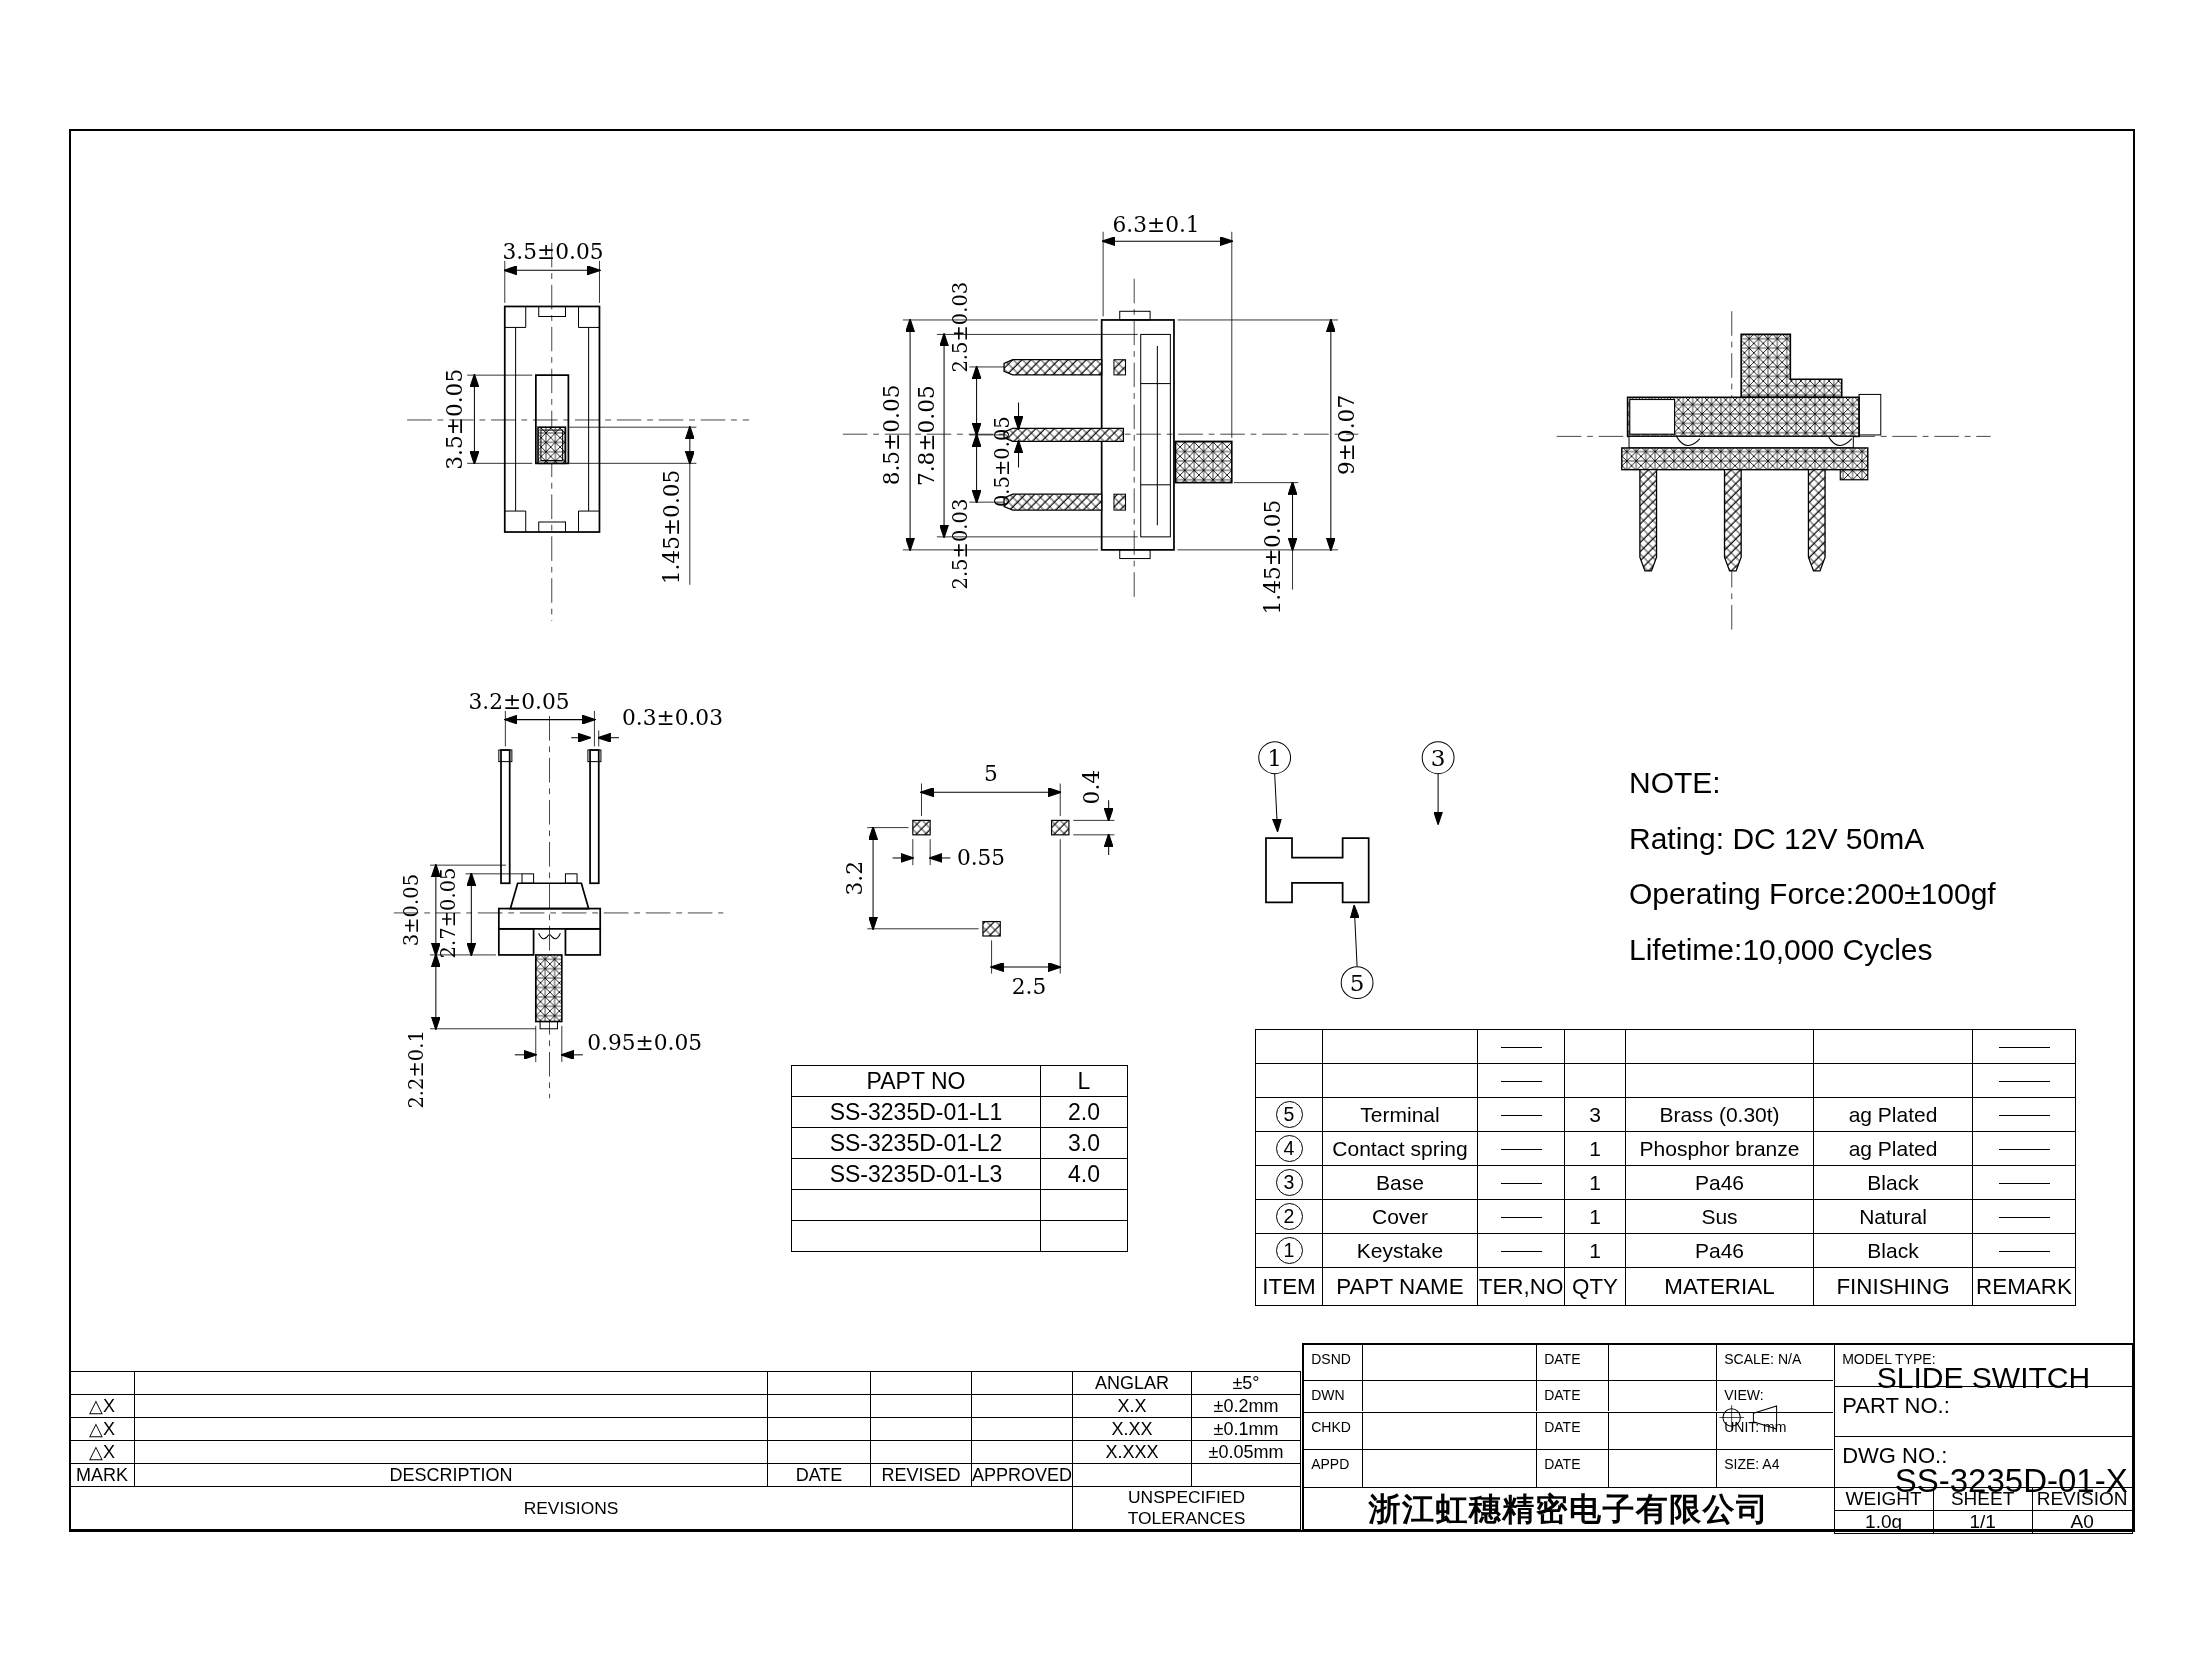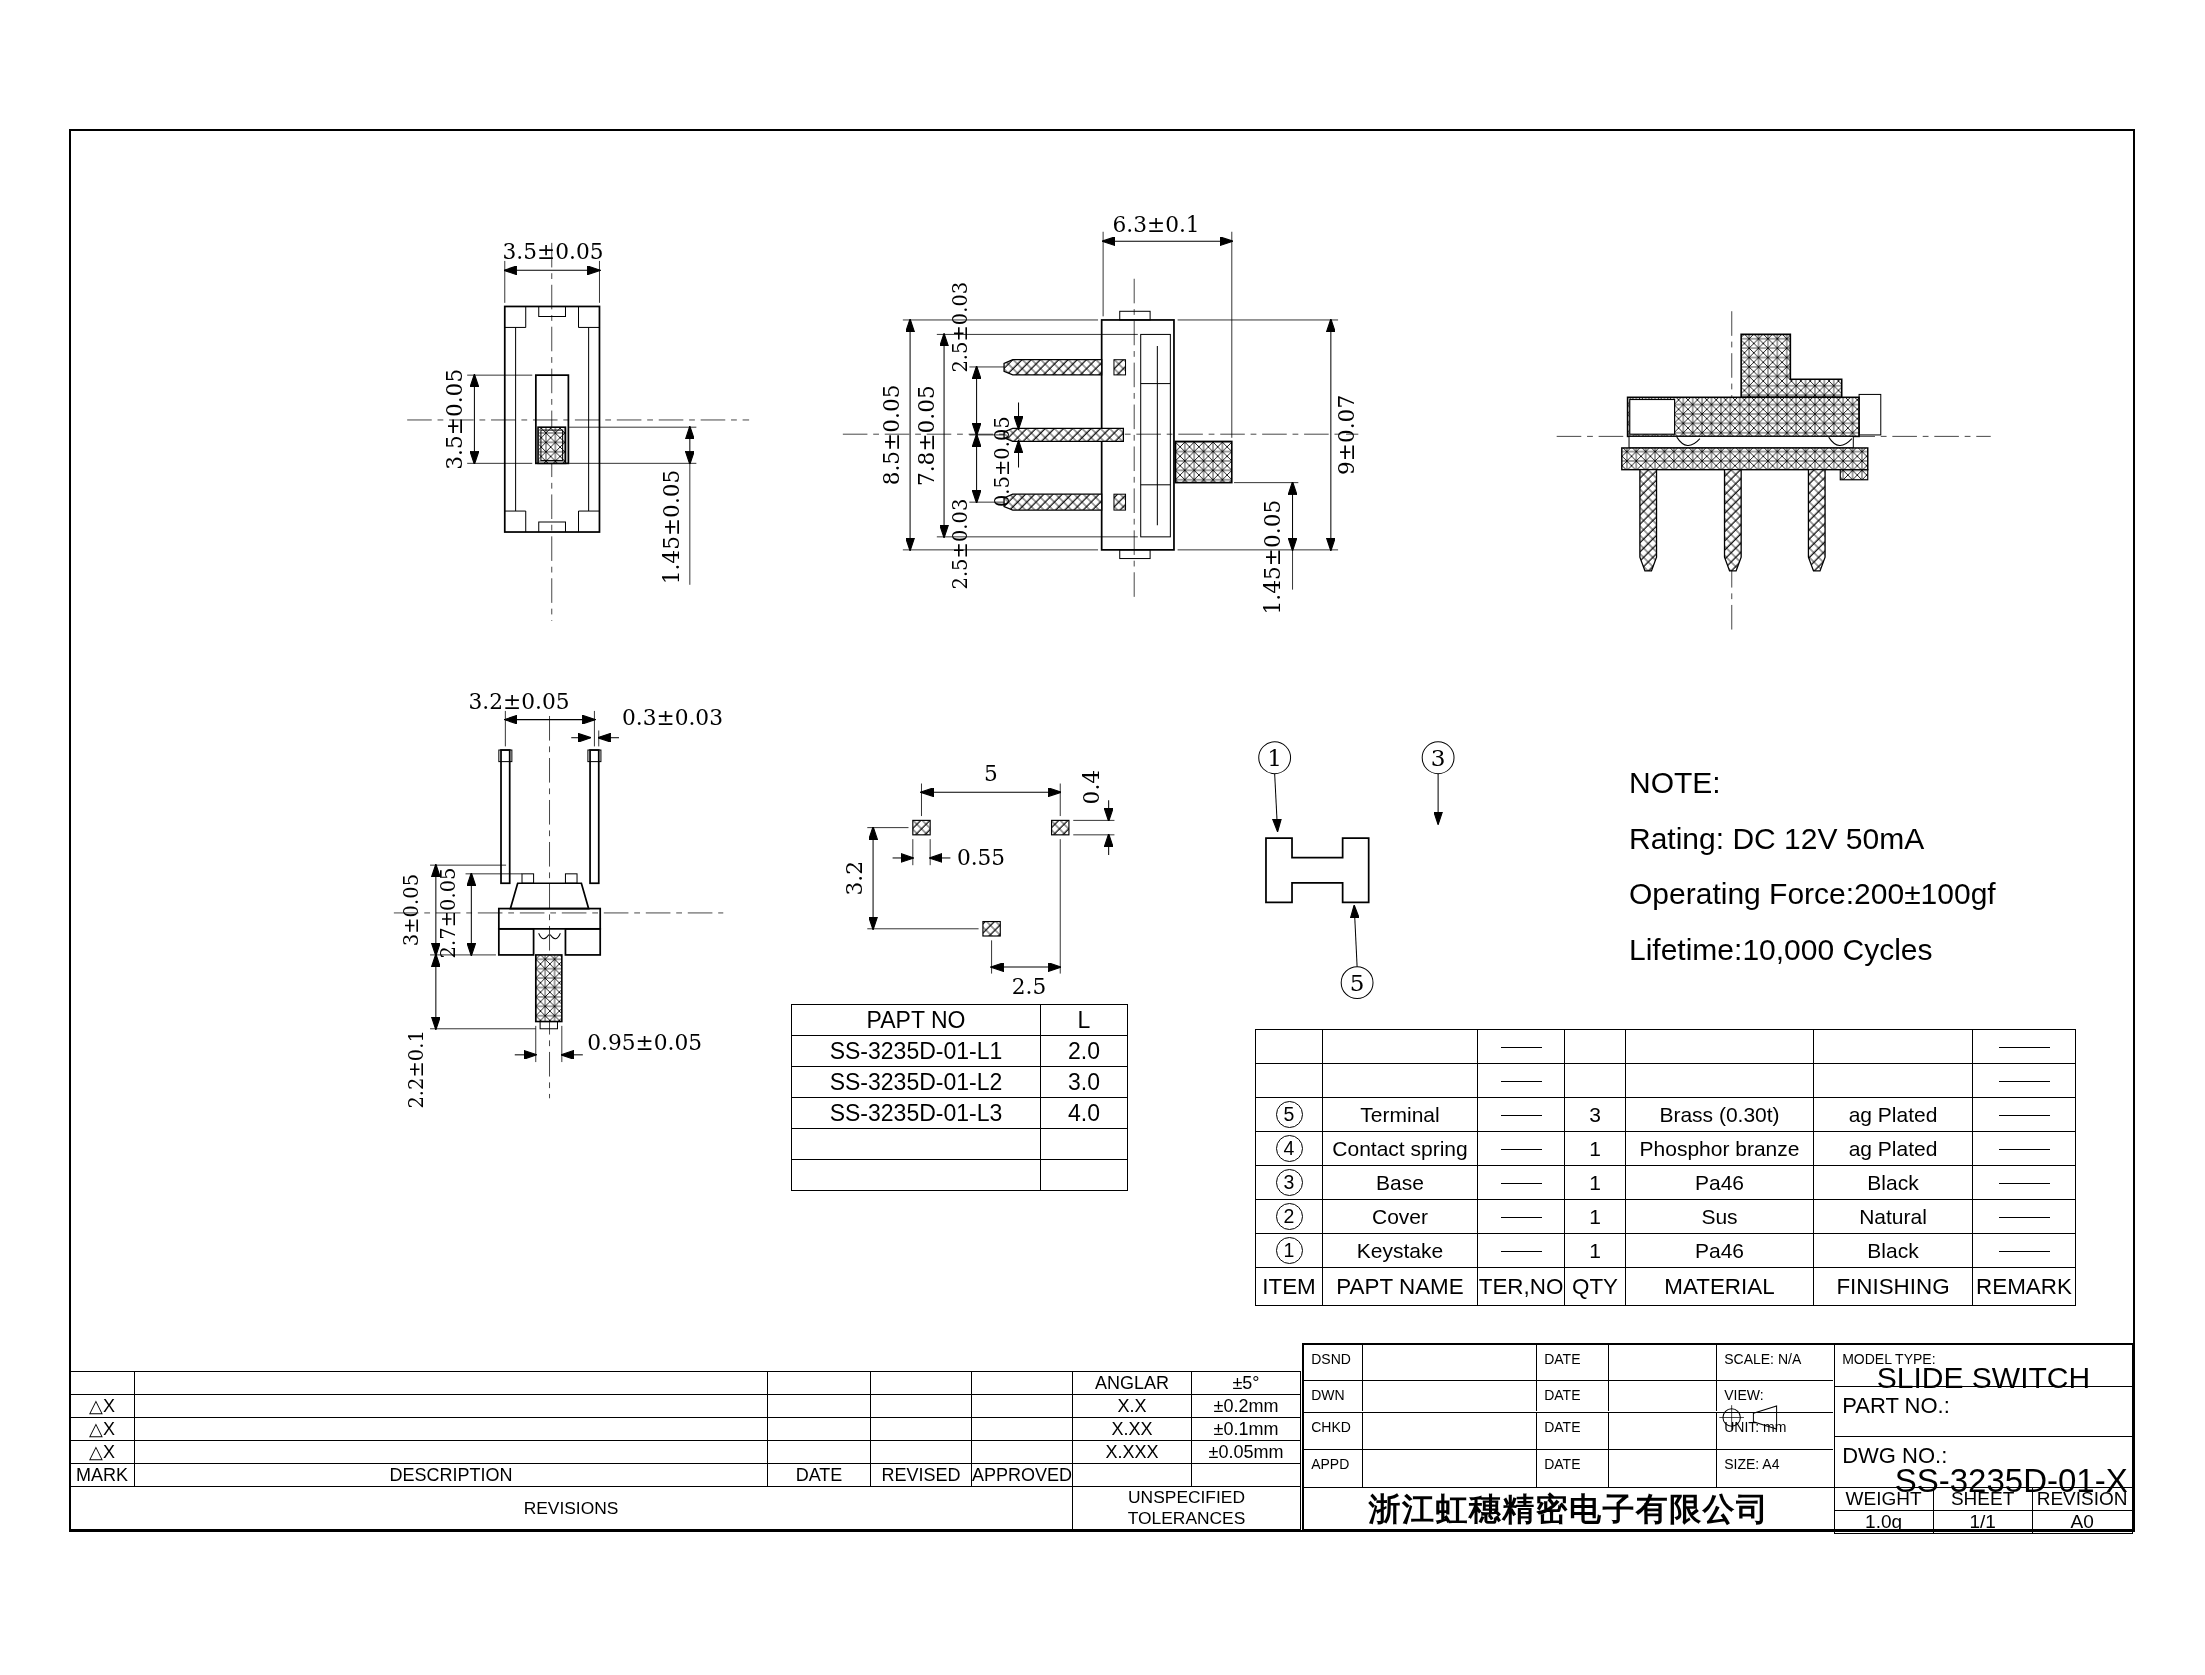--- a/index.html
+++ b/index.html
@@ -19,21 +19,21 @@
   .cl { stroke-width:1; fill:none; stroke-dasharray:34 8 8 8; }
   .dim { stroke-width:1.4; fill:none; }
   .ext { stroke-width:1.1; fill:none; }
   .dt { font-family:"DejaVu Serif", serif; font-size:30px; fill:#000; stroke:none; }
   .dt-s { font-family:"DejaVu Serif", serif; font-size:27px; fill:#000; stroke:none; }
   .ct { font-family:"DejaVu Serif", serif; font-size:32px; fill:#000; stroke:none; text-anchor:middle; }
 
   table.grid { border-collapse:collapse; table-layout:fixed; }
   table.grid td { border:1.4px solid #000; text-align:center; vertical-align:middle; overflow:hidden; }
 
-  .part-table-wrap { position:absolute; left:791px; top:1004px; }
+  .part-table-wrap { position:absolute; left:791px; top:1065px; }
   .part-table td { height:31px; font-size:23px; }
 
   .bom-wrap { position:absolute; left:1255px; top:1029px; }
   .bom td { height:34px; font-size:21px; }
   .bom td.hdr { font-size:22.4px; }
   .cnum { width:27px; height:27px; border:1.4px solid #000; border-radius:50%;
           display:inline-flex; align-items:center; justify-content:center;
           font-size:19.5px; line-height:1; }
   .dashline { display:inline-block; width:51px; border-top:1.4px solid #000; vertical-align:middle; }
   .dashline.short { width:41px; }

